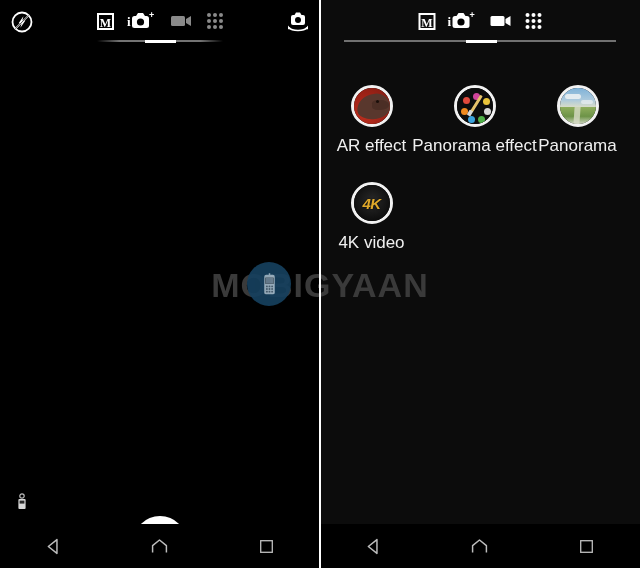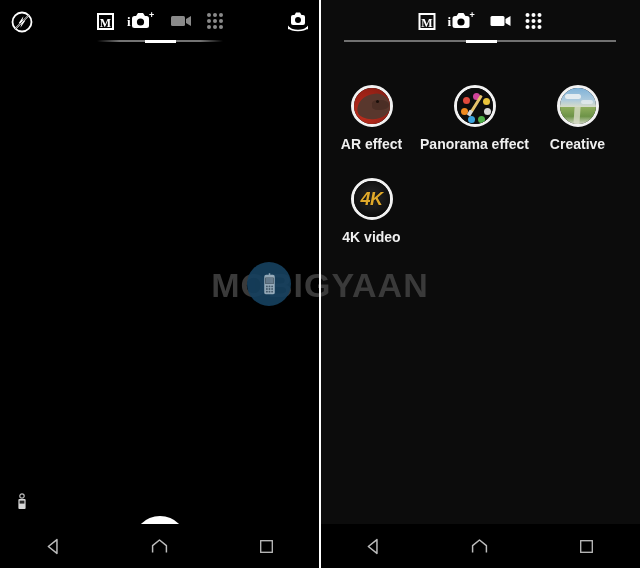--- a/index.html
+++ b/index.html
@@ -281,24 +281,23 @@
     border-radius: 50%;
     border: 3px solid #f2f2f2;
     box-sizing: border-box;
     overflow: hidden;
     position: relative;
     background: #111;
   }
   .mode-label {
     margin-top: 9px;
     color: #f0f0f0;
-    font-size: 14px;
+    font-size: 17px;
     text-align: center;
     white-space: nowrap;
-    font-weight: bold;
   }
 
   
   .art-ar { position:absolute; inset:0; background: radial-gradient(circle at 30% 70%, #c1301f 0%, #a32418 45%, #7d1a10 100%); }
   .art-ar .dino {
     position: absolute;
     left: 3px; top: 6px;
     width: 33px; height: 25px;
     background: #59372d;
     border-radius: 55% 40% 45% 50% / 60% 55% 45% 40%;
@@ -347,21 +346,21 @@
   .art-pano .sky { position:absolute; left:0; top:0; width:100%; height:52%; background: linear-gradient(to bottom, #7fb2d8 0%, #a9c8dd 60%, #d8dcc9 100%); }
   .art-pano .cloud { position:absolute; top:6px; left:5px; width:16px; height:5px; background:#eef2f3; border-radius:3px; opacity:.85; }
   .art-pano .cloud2 { position:absolute; top:12px; right:3px; width:12px; height:4px; background:#e6ecef; border-radius:3px; opacity:.8; }
   .art-pano .field { position:absolute; left:0; bottom:0; width:100%; height:48%; background: linear-gradient(to bottom, #8fae5d 0%, #6d9347 55%, #cfd7c2 100%); }
   .art-pano .path { position:absolute; bottom:0; left:40%; width:18%; height:48%; background:#d8dcc8; transform: skewX(-4deg); opacity:.8; }
 
   
   .art-4k { position:absolute; inset:0; background: radial-gradient(circle at 50% 45%, #2a2a2a 0%, #0a0a0a 80%); display:flex; align-items:center; justify-content:center; }
   .art-4k span {
     color: #e0a92a;
-    font-size: 18px;
+    font-size: 15px;
     font-weight: bold;
     font-style: italic;
     font-family: "Liberation Sans", sans-serif;
     letter-spacing: -0.5px;
     text-shadow: 0 0 2px rgba(0,0,0,0.8);
   }
 
   
   .navbar {
     position: absolute;
@@ -581,21 +580,21 @@
       <div class="mode-item">
         <div class="mode-circle">
           <div class="art-pano">
             <div class="sky"></div>
             <div class="cloud"></div>
             <div class="cloud2"></div>
             <div class="field"></div>
             <div class="path"></div>
           </div>
         </div>
-        <div class="mode-label">Creative</div>
+        <div class="mode-label">Panorama</div>
       </div>
 
       <div class="mode-item">
         <div class="mode-circle">
           <div class="art-4k">
             <span>4K</span>
           </div>
         </div>
         <div class="mode-label">4K video</div>
       </div>

